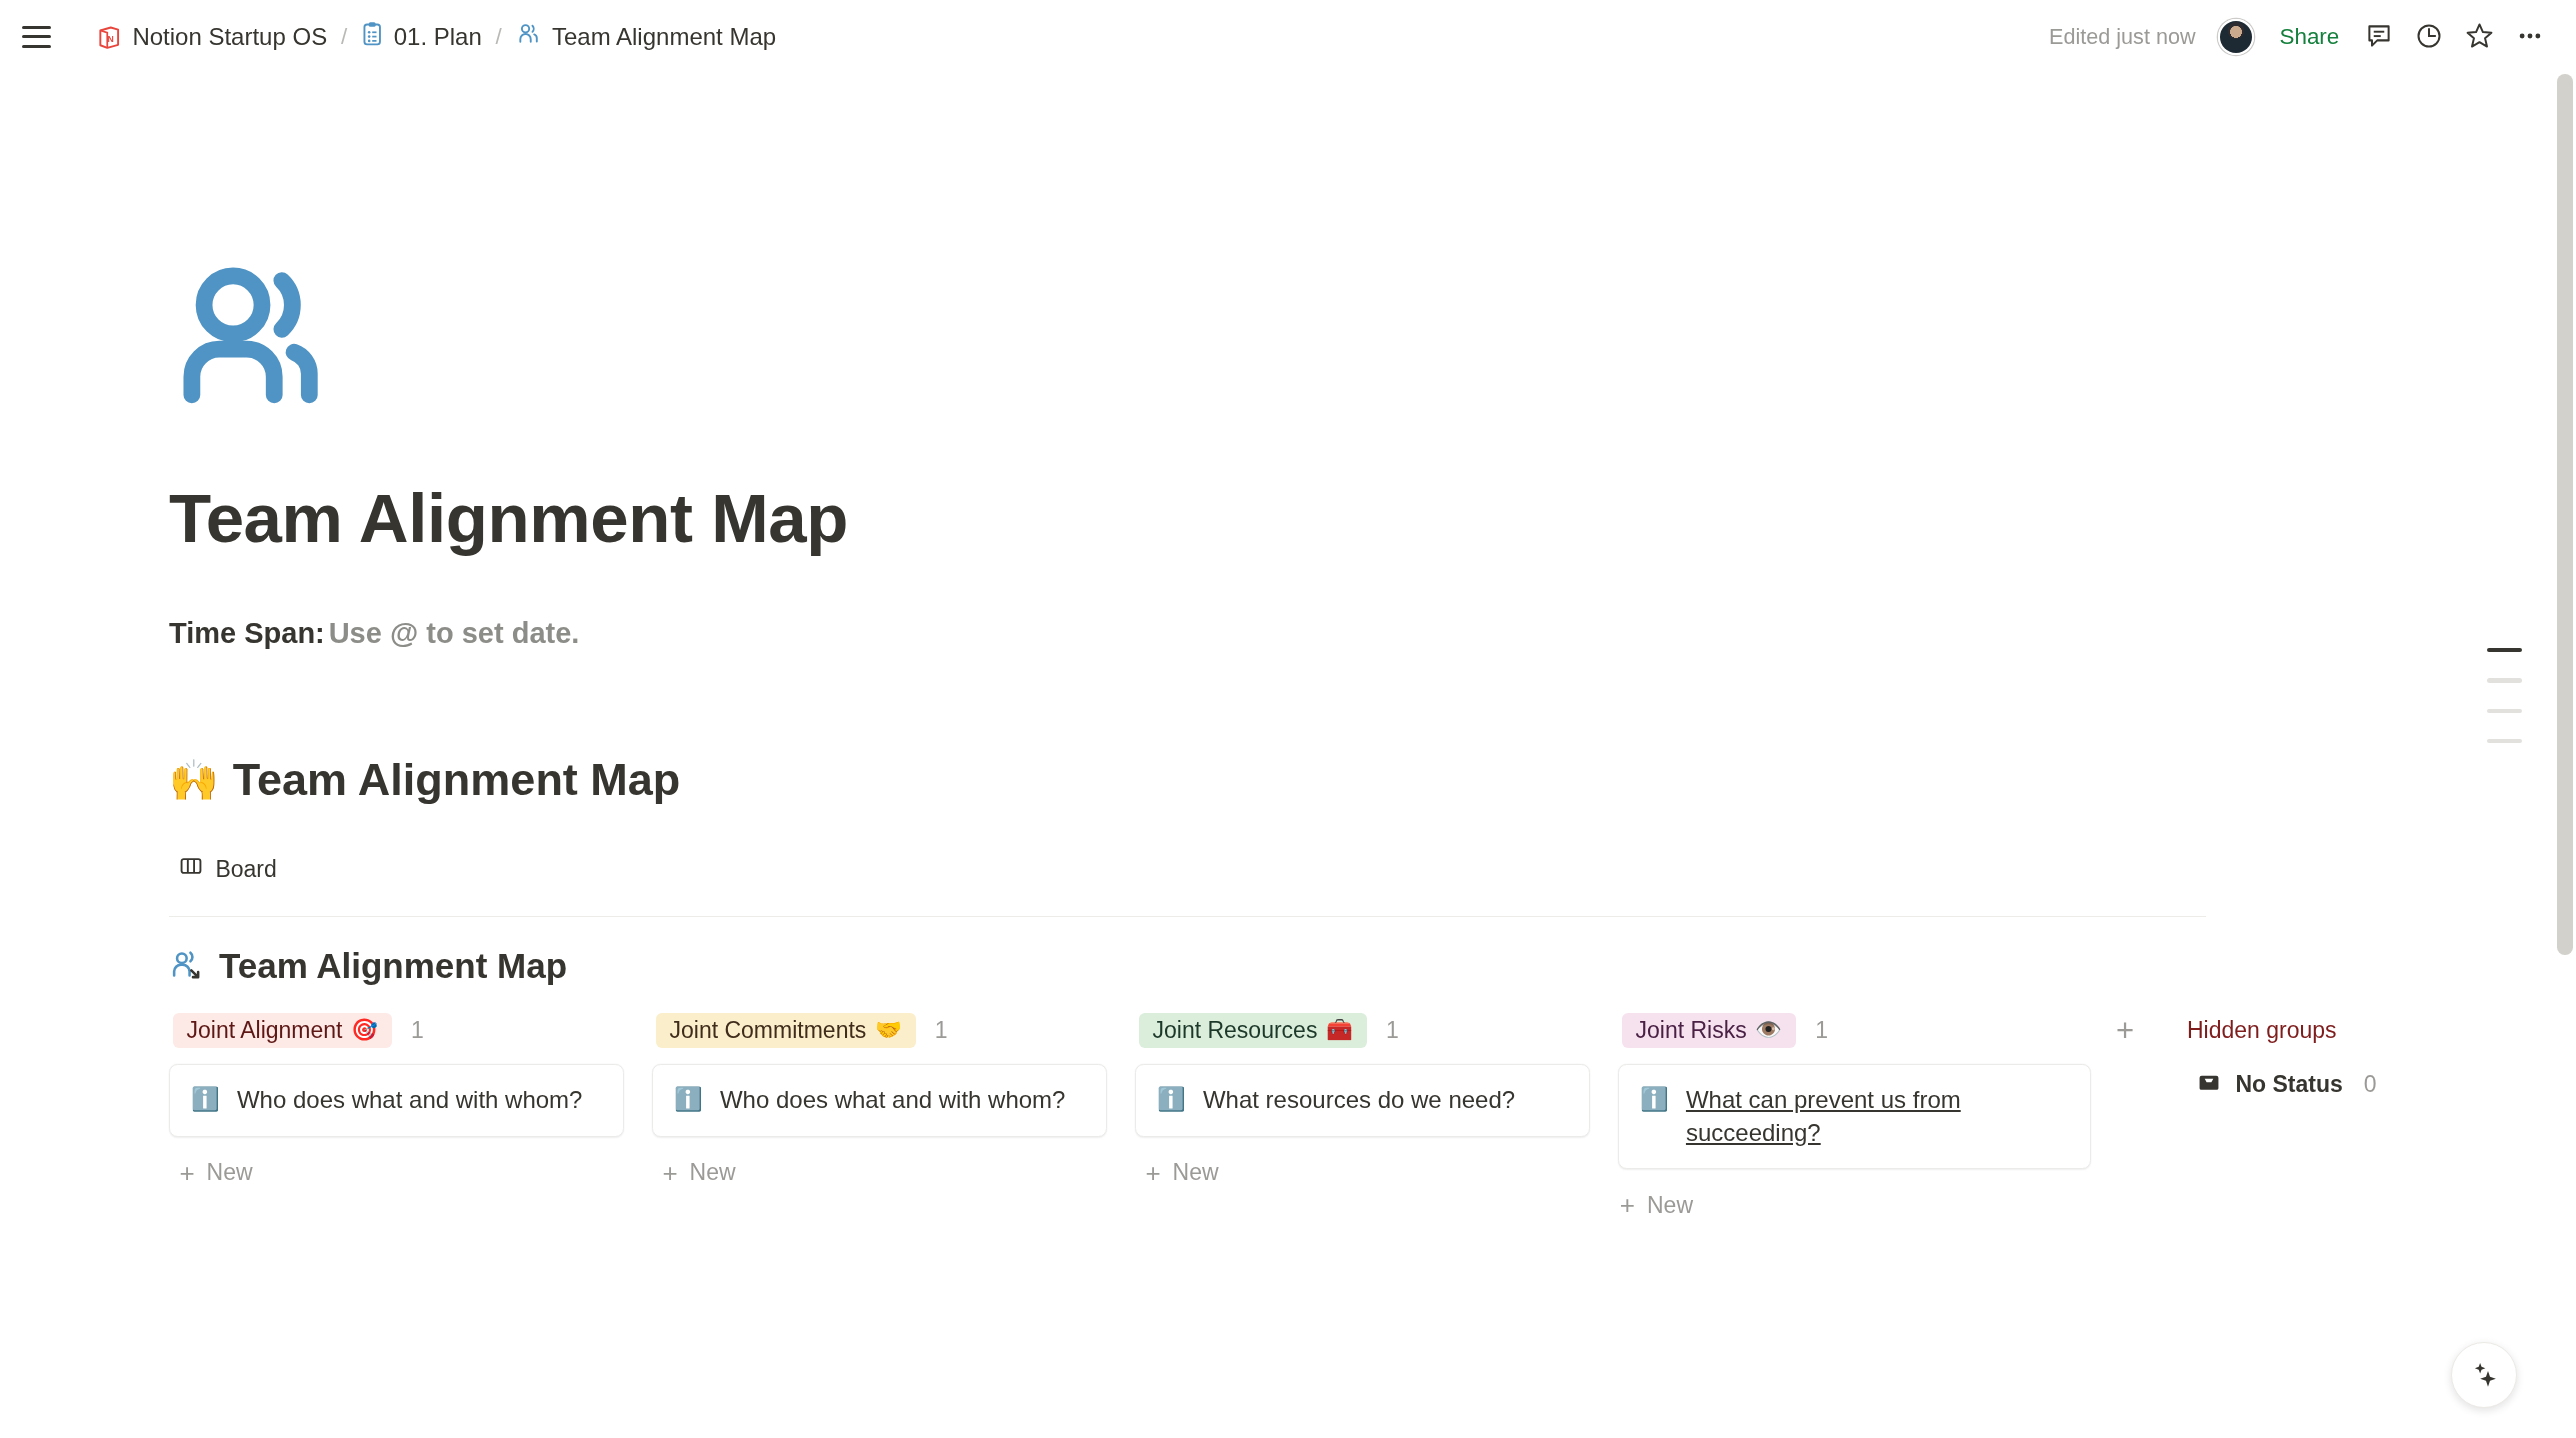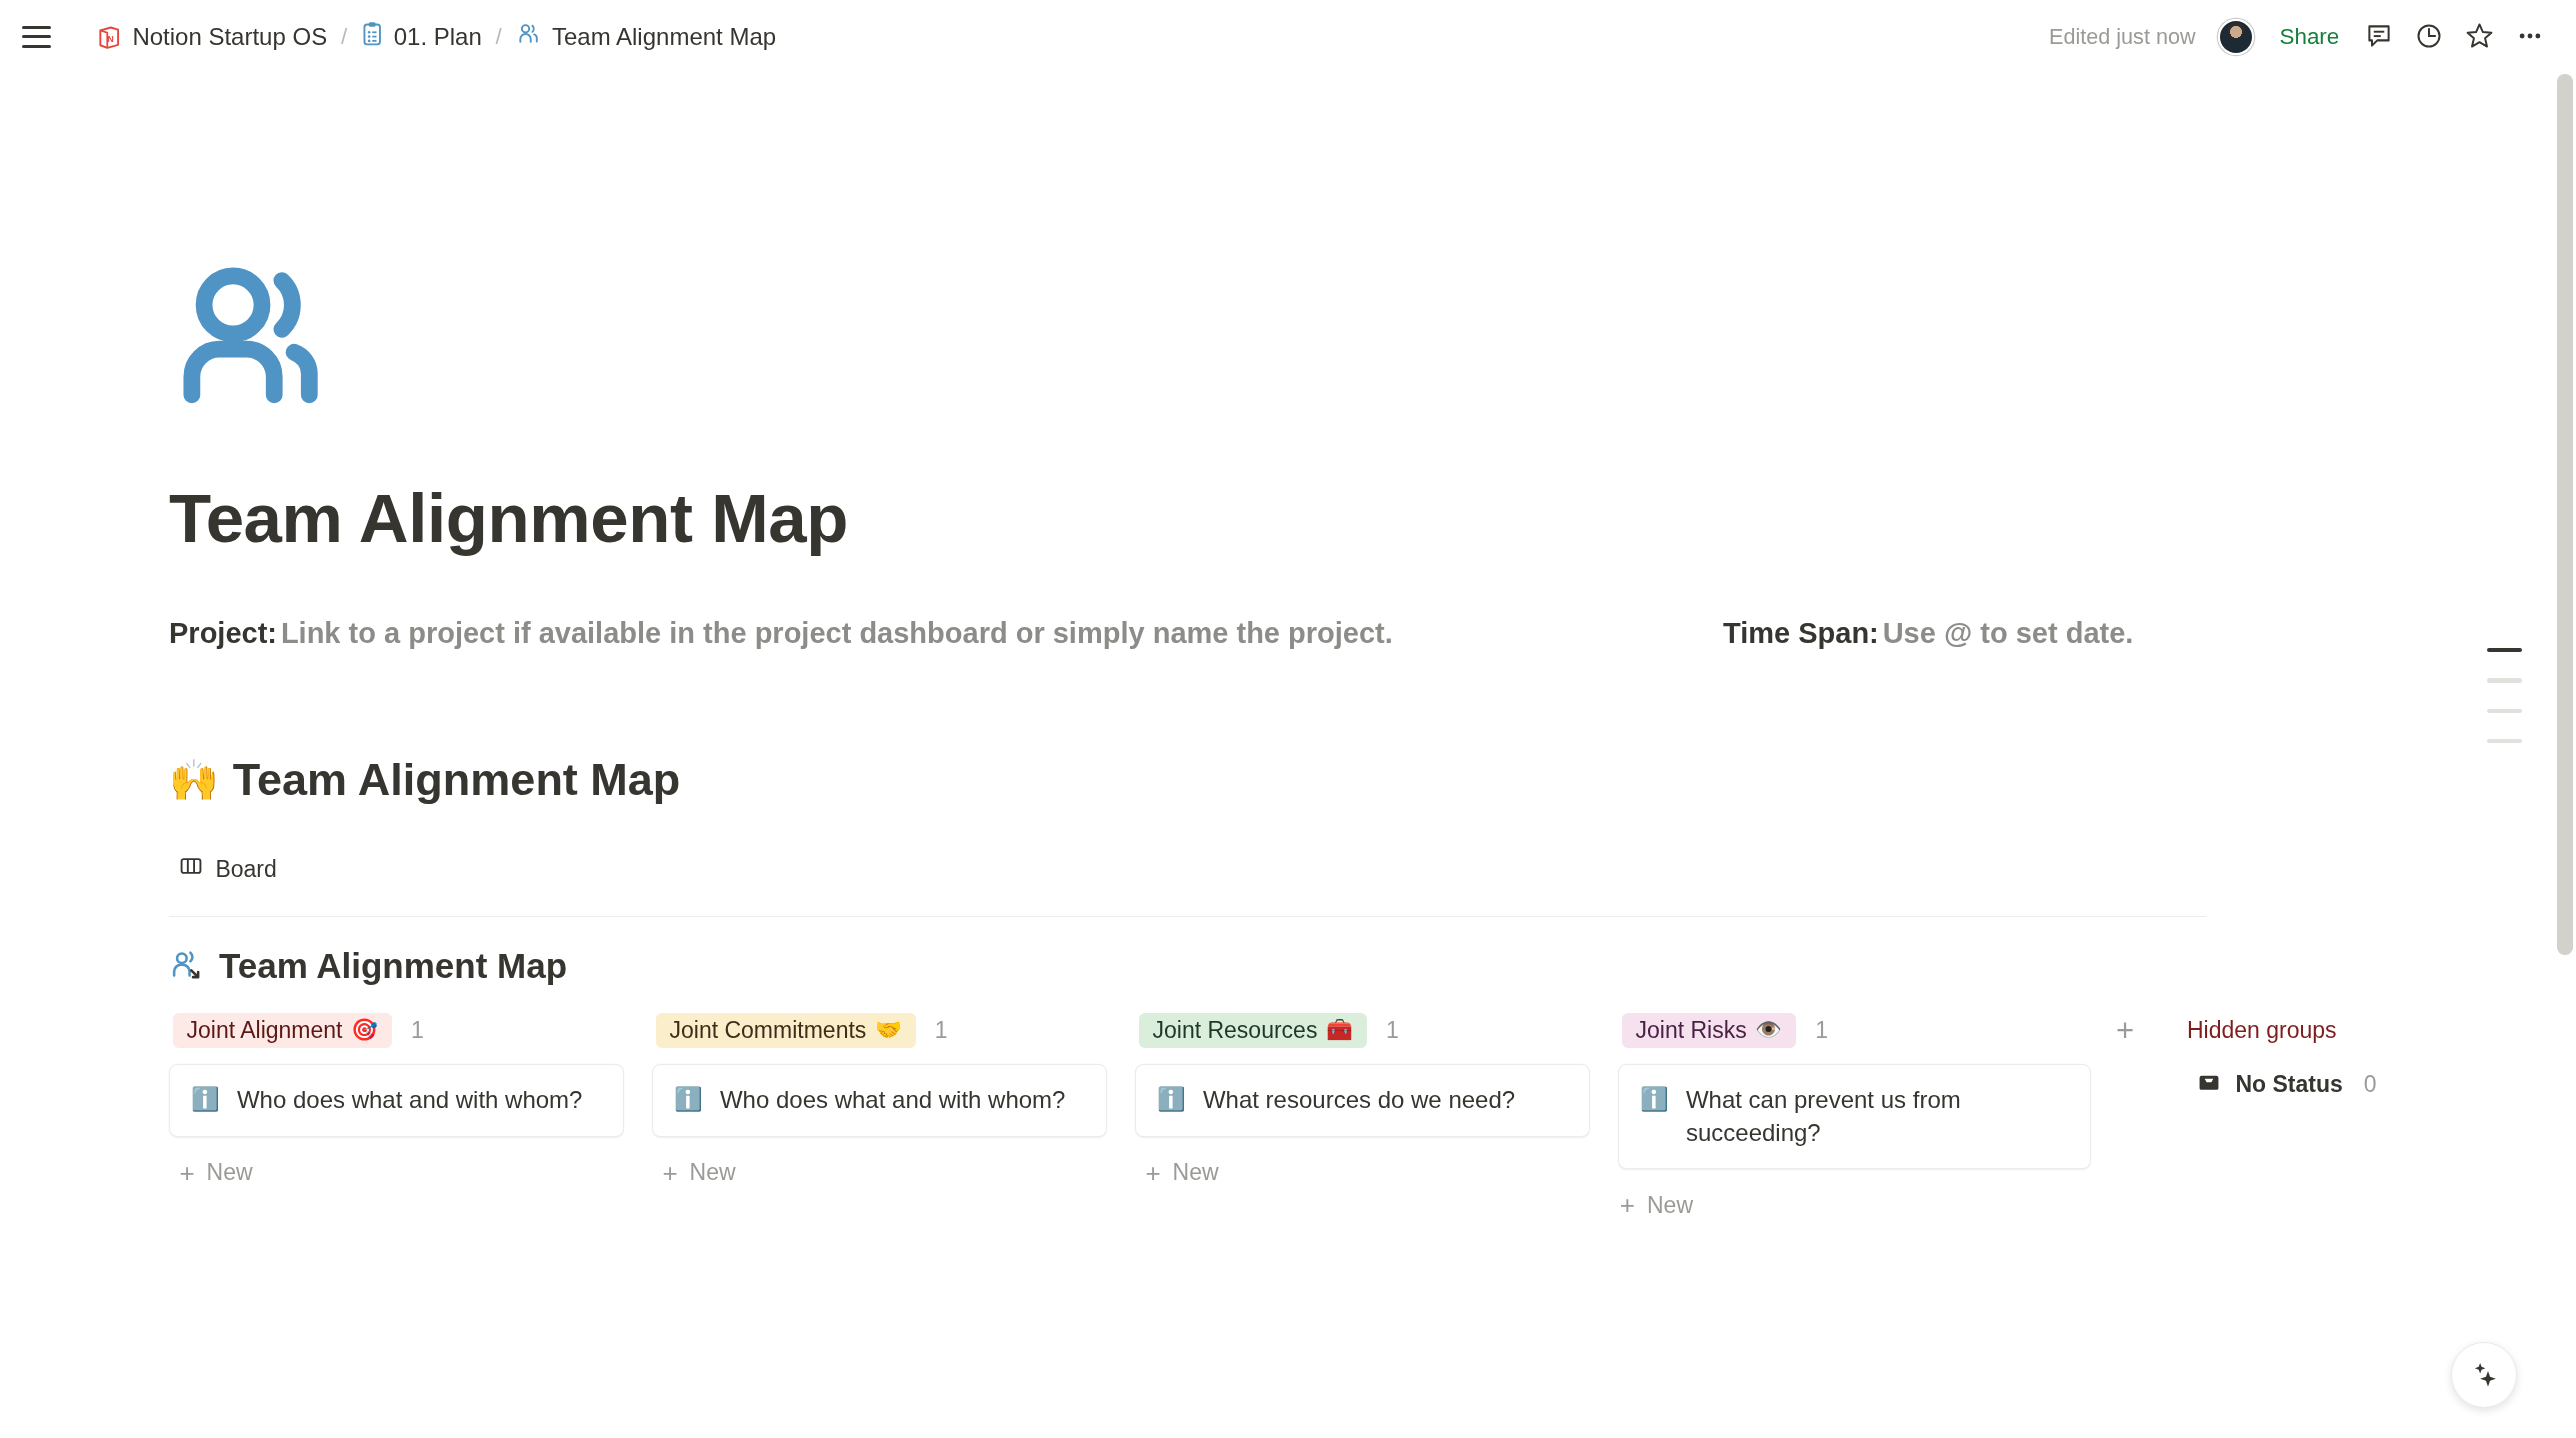--- a/index.html
+++ b/index.html
@@ -506,24 +506,20 @@
         <circle cx="42" cy="38" r="19" fill="none" stroke="#4f94c4" stroke-width="11"></circle>
         <path d="M15 97 v-12 a18 18 0 0 1 18 -18 h18 a18 18 0 0 1 18 18 v12" fill="none" stroke="#4f94c4" stroke-width="11" stroke-linecap="round"></path>
         <path d="M74 22 a22 22 0 0 1 0 32" fill="none" stroke="#4f94c4" stroke-width="11" stroke-linecap="round"></path>
         <path d="M82 69 a15 15 0 0 1 10 14 v14" fill="none" stroke="#4f94c4" stroke-width="11" stroke-linecap="round"></path>
       </svg>
     </div>
 
     <div class="page-title">Team Alignment Map</div>
 
     <div class="meta-row">
-      <div class="meta-col-1">
-        <span class="meta-label">Project:</span>
-        <span class="meta-value">Link to a project if available in the project dashboard or simply name the project.</span>
-      </div>
       <div>
         <span class="meta-label">Time Span:</span>
         <span class="meta-value">Use @ to set date.</span>
       </div>
     </div>
 
     <div class="db-heading">
       <span class="db-emoji">🙌</span>
       <span>Team Alignment Map</span>
     </div>
@@ -612,21 +608,21 @@
       <div class="board-col">
         <div class="col-header">
           <span class="tag" id="tag3" style="background: rgb(246, 226, 238); color: rgb(74, 33, 69);">
             <span>Joint Risks</span>
             <span class="tag-emoji">👁️</span>
           </span>
           <span class="col-count">1</span>
         </div>
         <div class="card" style="width:473px;">
           <span class="card-icon">ℹ️</span>
-          <span class="card-title" style="max-width:363px;">What can prevent us from succeeding?</span>
+          <span class="card-title" style="max-width:363px;text-decoration:underline;">What can prevent us from succeeding?</span>
         </div>
         <div class="new-row" style="margin-left:-8.6px;">
           <span class="plus-glyph">+</span>
           <span>New</span>
         </div>
       </div>
 
       <div class="add-group-btn">
         <span>+</span>
       </div>

